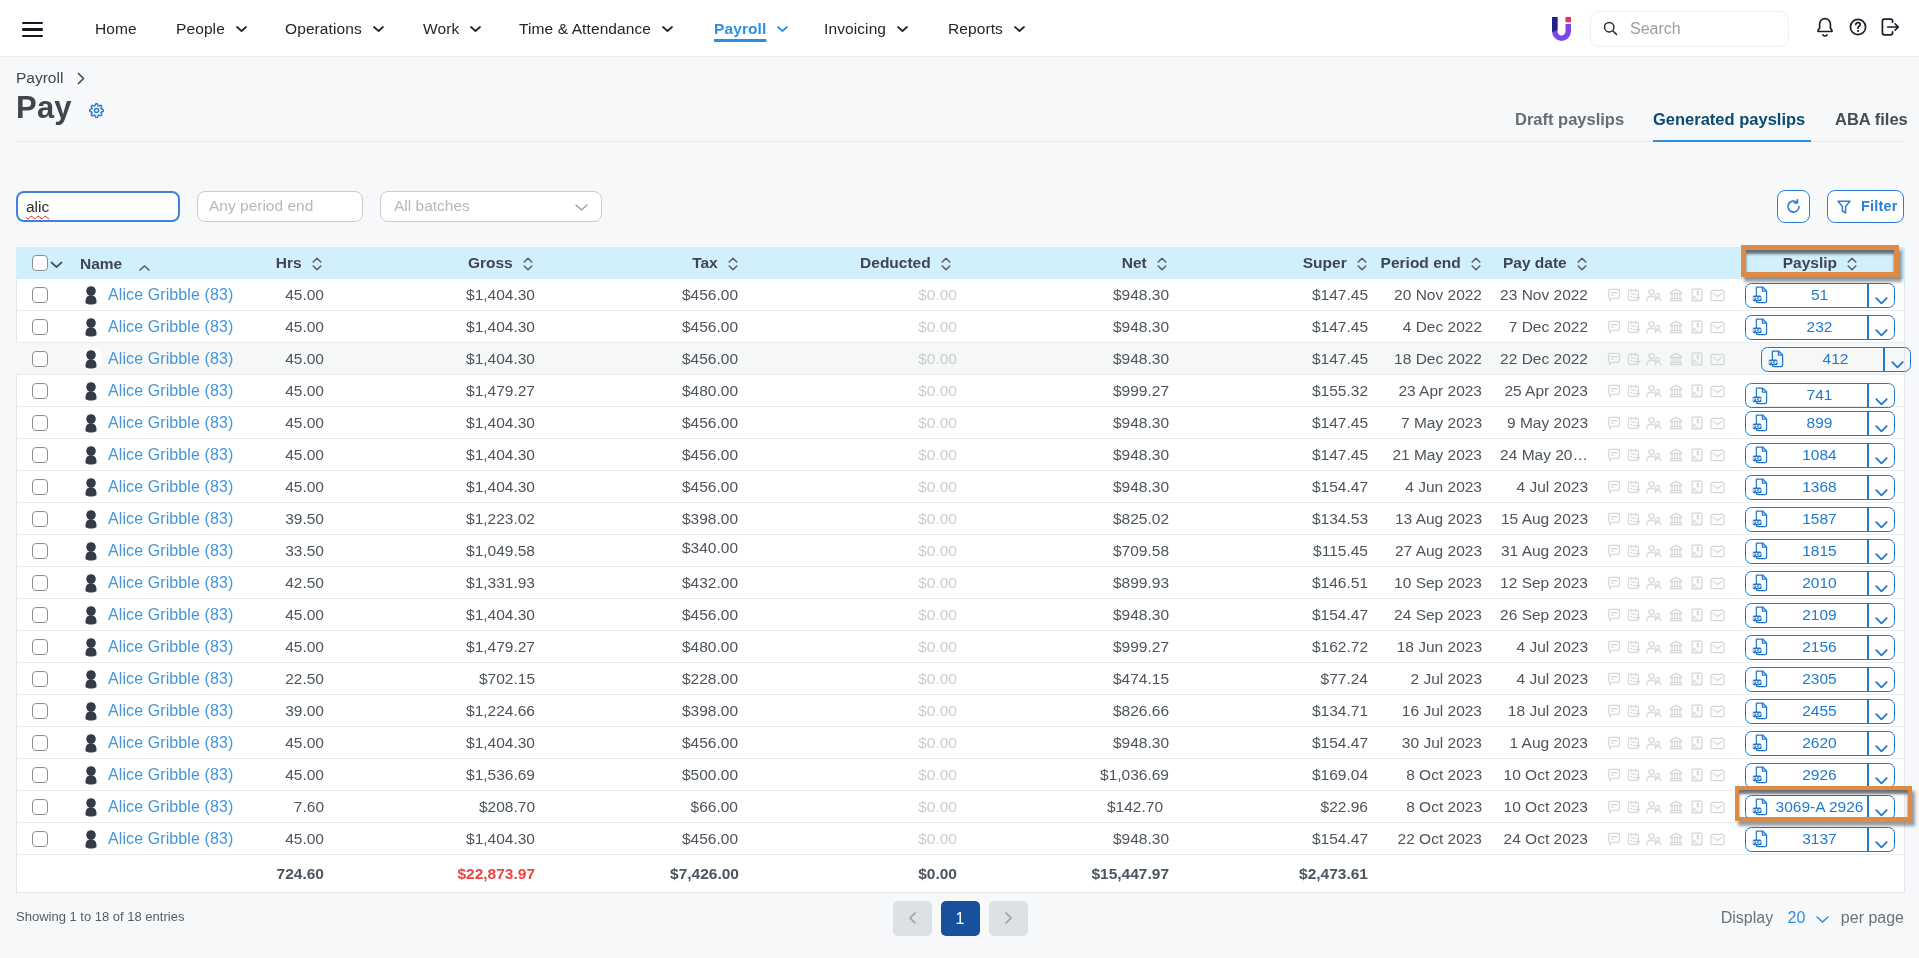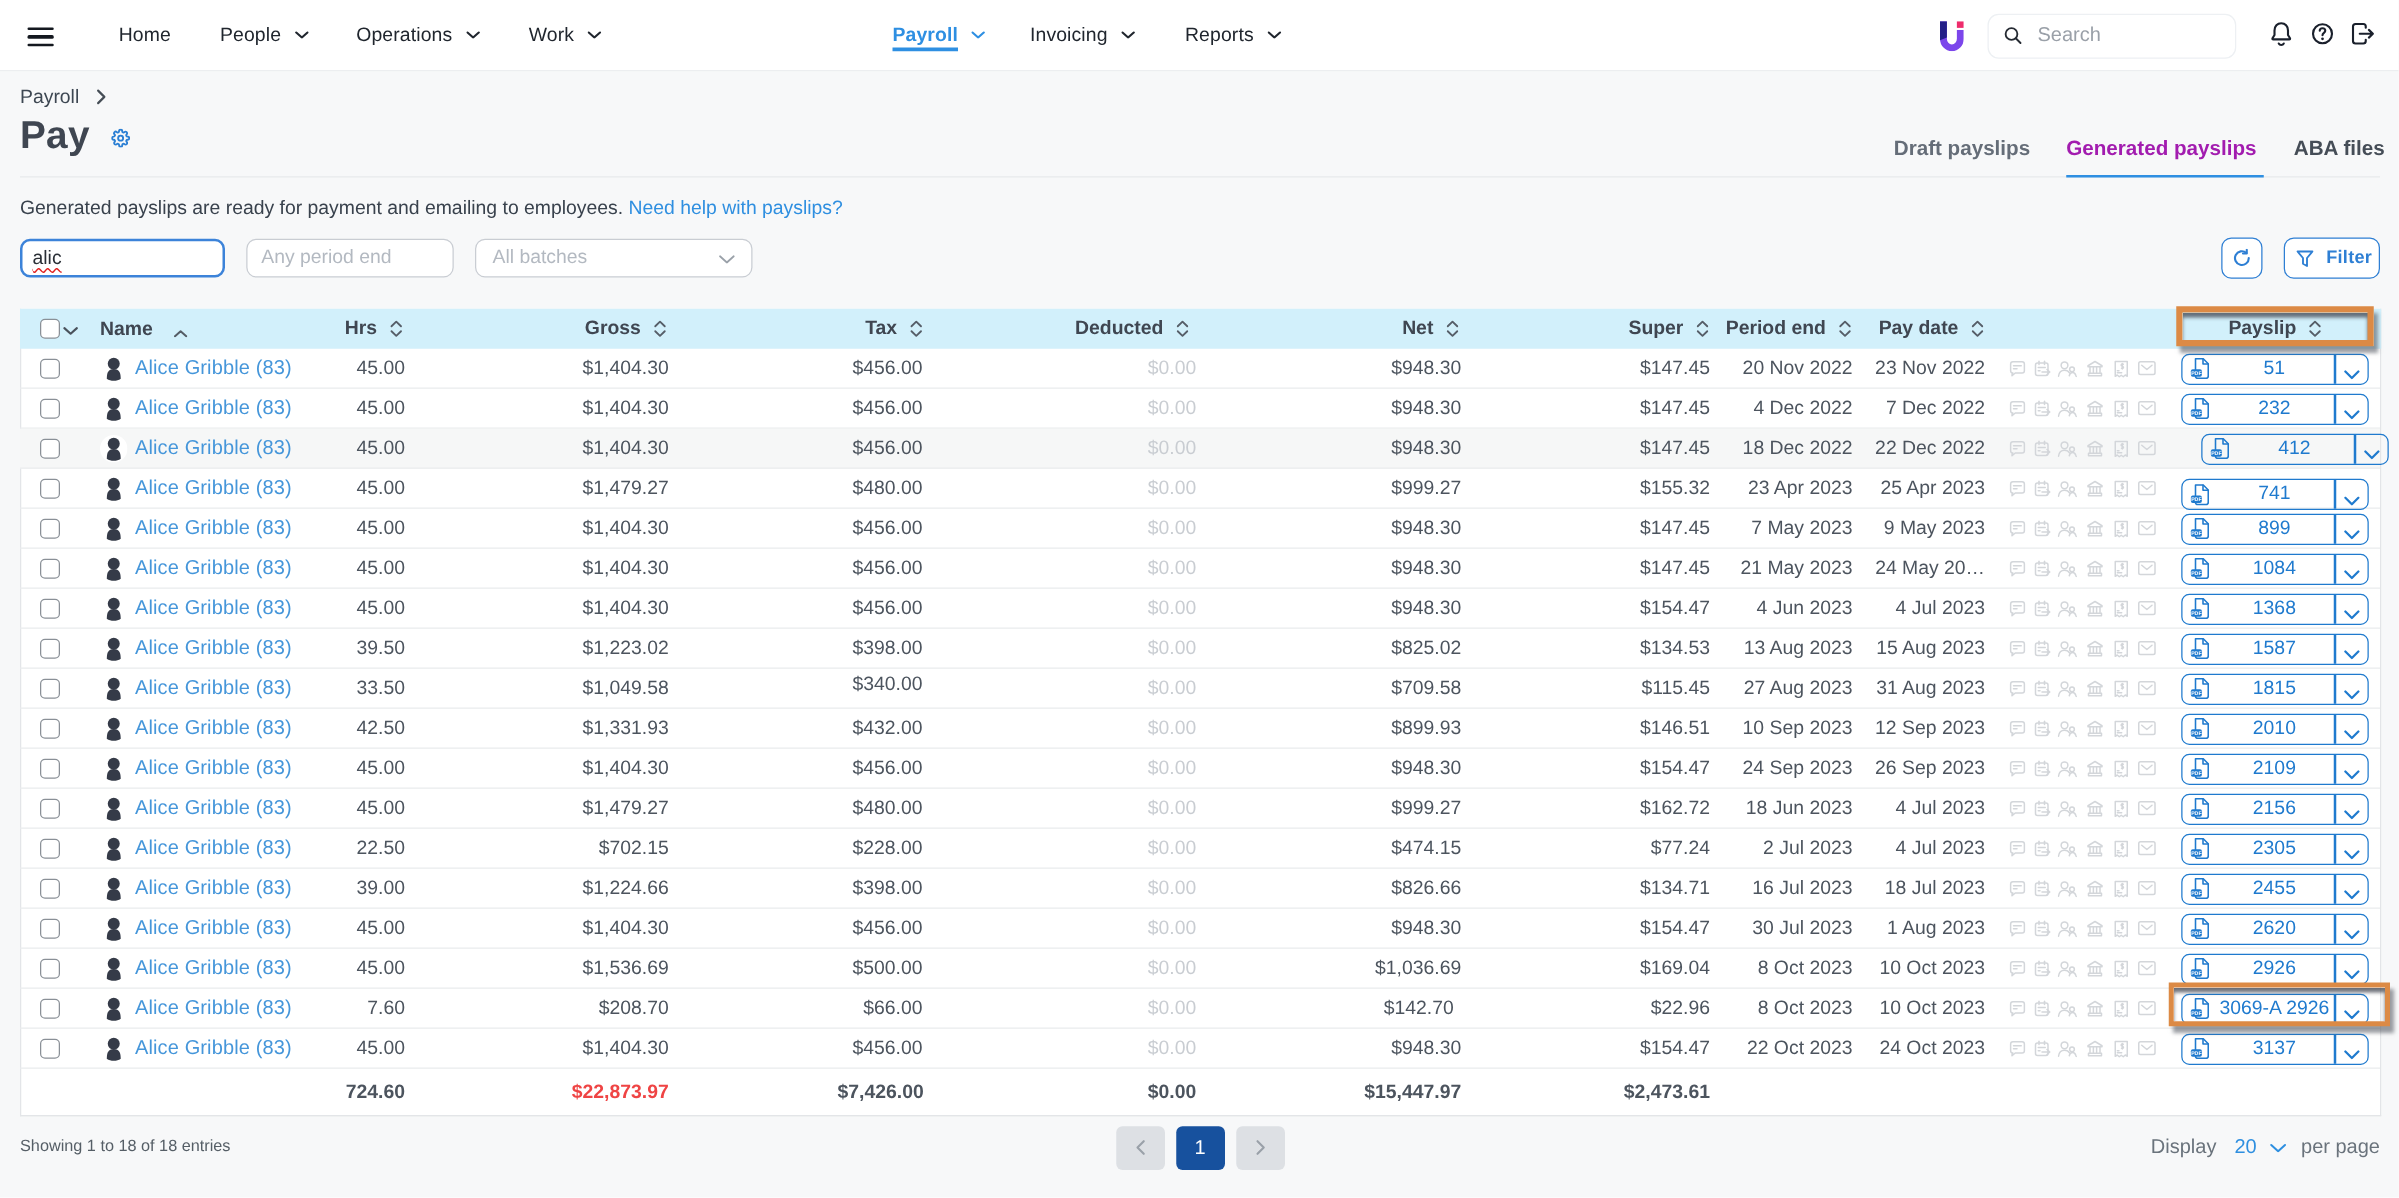--- a/index.html
+++ b/index.html
@@ -52,20 +52,23 @@
 <div class="nav" style="left:95px;">Home</div>
 <div class="nav" style="left:176px;">People<svg width="11" height="6" viewBox="0 0 11 6">
         <path d="M1 1 L5.5 5 L10 1" fill="none" stroke="#20262e" stroke-width="1.7" stroke-linecap="round" stroke-linejoin="round"></path>
       </svg></div>
 <div class="nav" style="left:285px;">Operations<svg width="11" height="6" viewBox="0 0 11 6">
         <path d="M1 1 L5.5 5 L10 1" fill="none" stroke="#20262e" stroke-width="1.7" stroke-linecap="round" stroke-linejoin="round"></path>
       </svg></div>
 <div class="nav" style="left:423px;">Work<svg width="11" height="6" viewBox="0 0 11 6">
         <path d="M1 1 L5.5 5 L10 1" fill="none" stroke="#20262e" stroke-width="1.7" stroke-linecap="round" stroke-linejoin="round"></path>
       </svg></div>
+<div class="nav" style="left:519px;">Time &amp; Attendance<svg width="11" height="6" viewBox="0 0 11 6">
+        <path d="M1 1 L5.5 5 L10 1" fill="none" stroke="#20262e" stroke-width="1.7" stroke-linecap="round" stroke-linejoin="round"></path>
+      </svg></div>
 <div class="nav" style="left:714px;color:#2e8fe2;font-weight:700;"><span style="text-decoration:underline;text-decoration-thickness:2.5px;text-underline-offset:5px;">Payroll</span><svg width="11" height="6" viewBox="0 0 11 6">
         <path d="M1 1 L5.5 5 L10 1" fill="none" stroke="#2e8fe2" stroke-width="1.7" stroke-linecap="round" stroke-linejoin="round"></path>
       </svg></div>
 <div class="nav" style="left:824px;">Invoicing<svg width="11" height="6" viewBox="0 0 11 6">
         <path d="M1 1 L5.5 5 L10 1" fill="none" stroke="#20262e" stroke-width="1.7" stroke-linecap="round" stroke-linejoin="round"></path>
       </svg></div>
 <div class="nav" style="left:948px;">Reports<svg width="11" height="6" viewBox="0 0 11 6">
         <path d="M1 1 L5.5 5 L10 1" fill="none" stroke="#20262e" stroke-width="1.7" stroke-linecap="round" stroke-linejoin="round"></path>
       </svg></div>
 <svg class="abs" style="left:1552px;top:17px;" width="19" height="24" viewBox="0 0 19 24">
@@ -100,23 +103,22 @@
         <path d="M1.5 1.5 L6.5 6.5 L1.5 11.5" fill="none" stroke="#454d56" stroke-width="1.7" stroke-linecap="round" stroke-linejoin="round"></path>
       </svg></div>
 <h1>Pay</h1>
 <svg class="abs" style="left:89px;top:103px;" width="15" height="15" viewBox="0 0 24 24">
 <g fill="none" stroke="#2b7fd4" stroke-width="2.4" stroke-linecap="round" stroke-linejoin="round">
 <circle cx="12" cy="12" r="3.2"></circle>
 <path d="M19.4 15a1.65 1.65 0 0 0 .33 1.82l.06.06a2 2 0 1 1-2.83 2.83l-.06-.06a1.65 1.65 0 0 0-1.82-.33 1.65 1.65 0 0 0-1 1.51V21a2 2 0 1 1-4 0v-.09A1.65 1.65 0 0 0 9 19.4a1.65 1.65 0 0 0-1.82.33l-.06.06a2 2 0 1 1-2.83-2.83l.06-.06a1.65 1.65 0 0 0 .33-1.82 1.65 1.65 0 0 0-1.51-1H3a2 2 0 1 1 0-4h.09A1.65 1.65 0 0 0 4.6 9a1.65 1.65 0 0 0-.33-1.82l-.06-.06a2 2 0 1 1 2.83-2.83l.06.06a1.65 1.65 0 0 0 1.82.33H9a1.65 1.65 0 0 0 1-1.51V3a2 2 0 1 1 4 0v.09a1.65 1.65 0 0 0 1 1.51 1.65 1.65 0 0 0 1.82-.33l.06-.06a2 2 0 1 1 2.83 2.83l-.06.06a1.65 1.65 0 0 0-.33 1.82V9a1.65 1.65 0 0 0 1.51 1H21a2 2 0 1 1 0 4h-.09a1.65 1.65 0 0 0-1.51 1z"></path>
 </g>
     </svg>
 <div class="hr"></div>
-<div class="desc">Generated payslips are ready for payment and emailing to employees. <a>Need help with payslips?</a></div>
 <div class="tab" style="left:1515px;color:#656d78;">Draft payslips</div>
-<div class="tab" style="left:1653px;color:#a21caf;">Generated payslips</div>
+<div class="tab" style="left:1653px;color:#0c4a6e;">Generated payslips</div>
 <div class="abs" style="left:1653px;top:139.5px;width:158px;height:2.5px;background:#2e8fe2;"></div>
 <div class="tab" style="left:1835px;color:#454d57;">ABA files</div>
 <div class="inp" style="left:16px;width:164px;border:2px solid #3c83d9;padding-left:8px;color:#2a2f36;"><span style="text-decoration:underline wavy #e02020 1px;text-underline-offset:3px;">alic</span></div>
 <div class="inp" style="left:197px;width:166px;border:1px solid #c9cdd3;padding-left:11px;color:#b3b9c1;">Any period end</div>
 <div class="inp" style="left:380px;width:222px;border:1px solid #c9cdd3;padding-left:13px;color:#b3b9c1;">All batches <svg width="13" height="7" viewBox="0 0 13 7" style="position:absolute;right:13px;top:12px;">
         <path d="M1 1 L6.5 6 L12 1" fill="none" stroke="#9aa1a9" stroke-width="1.4" stroke-linecap="round" stroke-linejoin="round"></path>
       </svg></div>
 <div class="btnb" style="left:1777px;width:33px;">
       <svg width="15" height="15" viewBox="0 0 15 15" style="position:absolute;left:8px;top:8px;">
         <path d="M13 7.5 A5.5 5.5 0 1 1 11.1 3.35" fill="none" stroke="#2e7fd4" stroke-width="1.7" stroke-linecap="round"></path>

